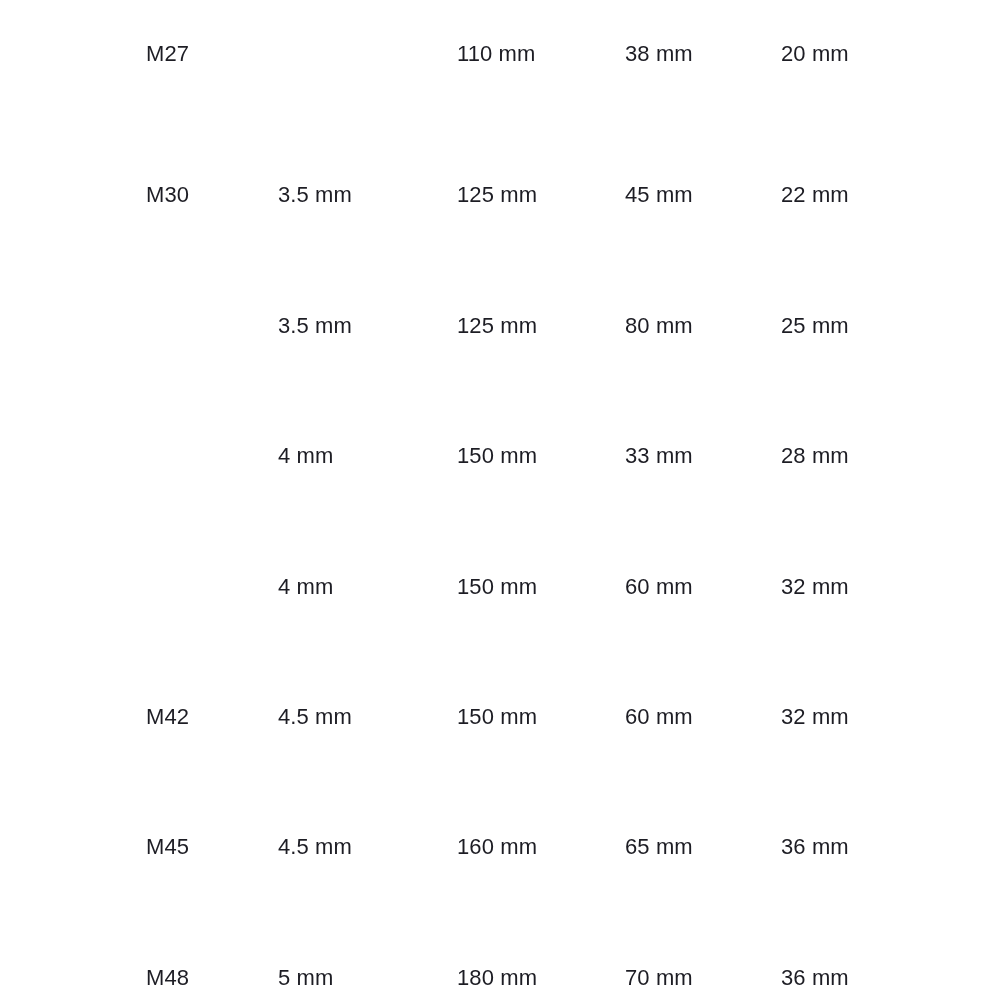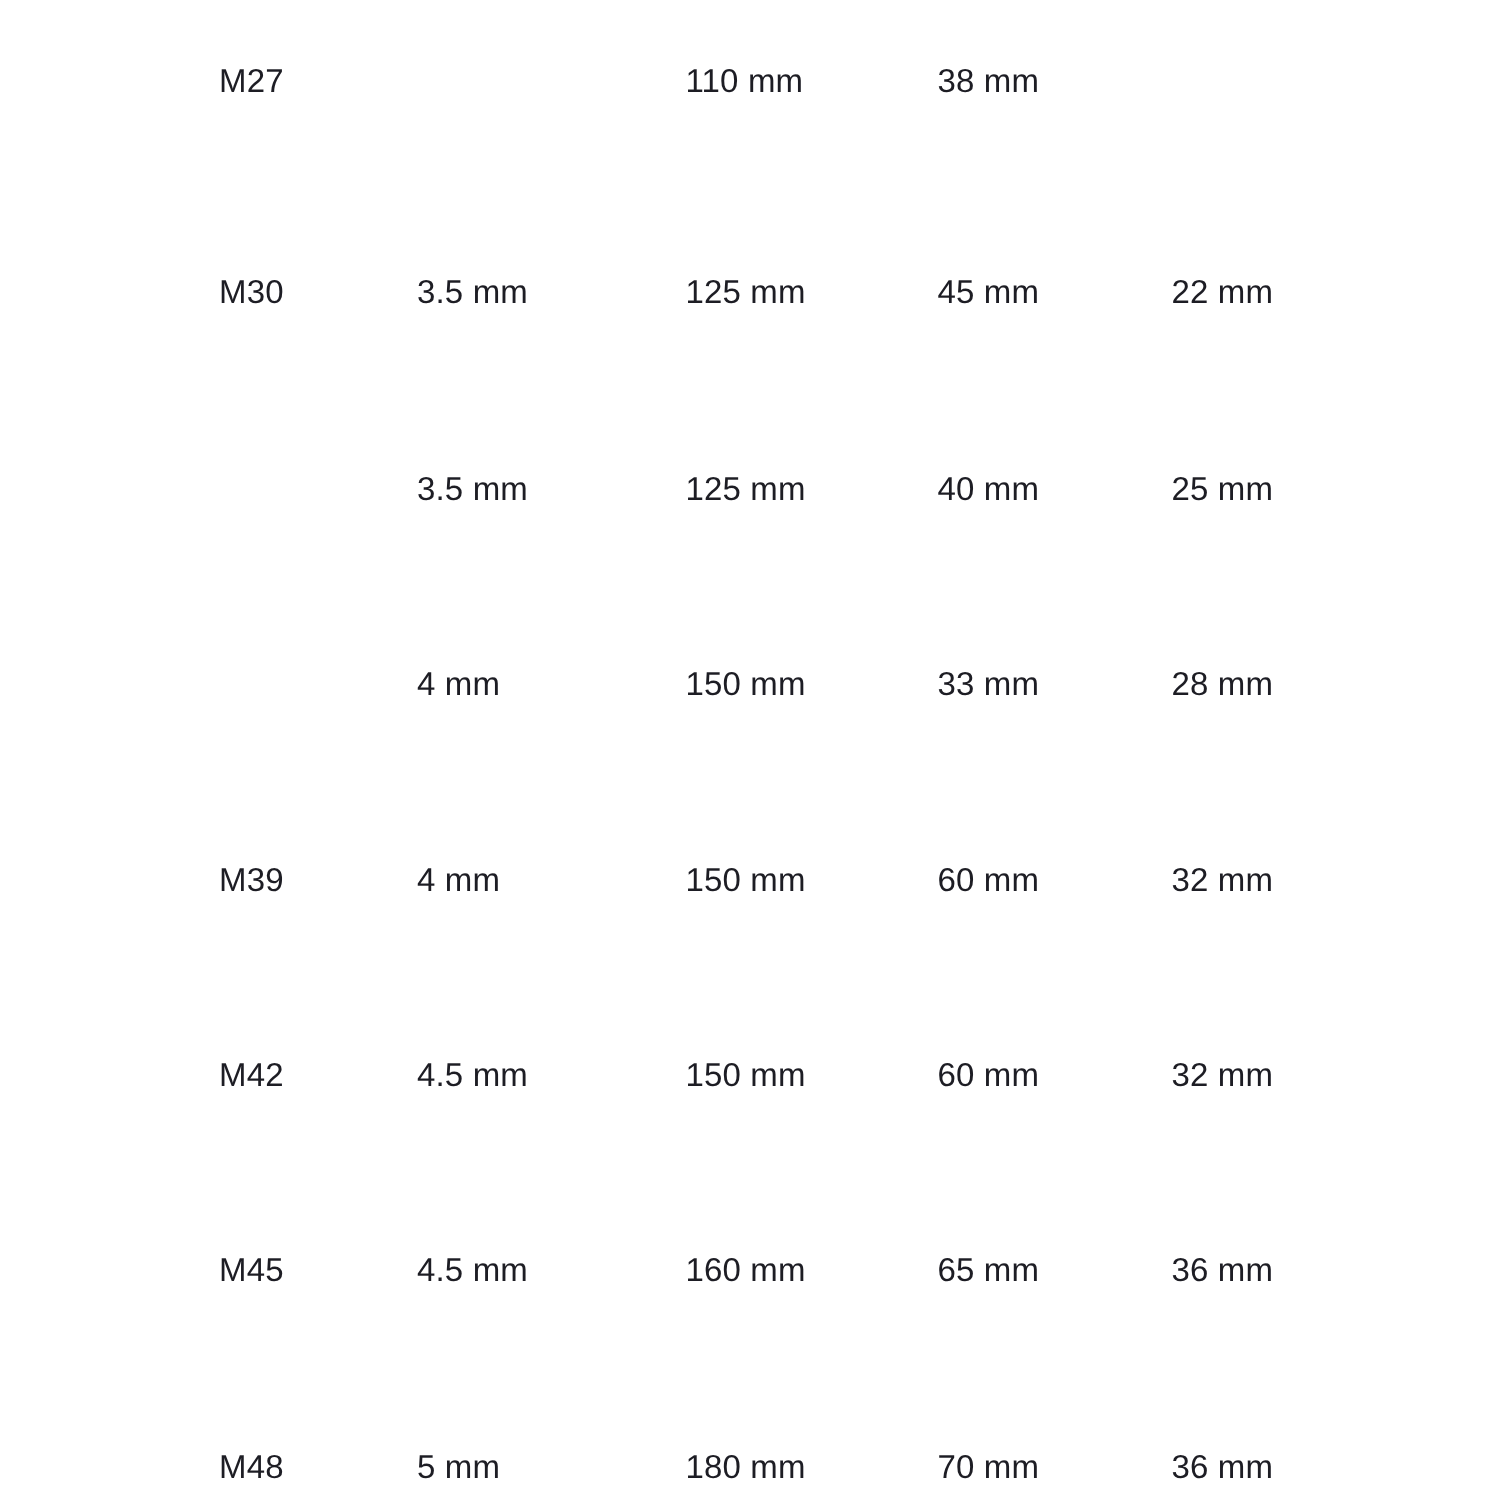--- a/index.html
+++ b/index.html
@@ -61,42 +61,42 @@
 </style>
 </head>
 <body>
 
 <div id="spec-table">
   <div class="table-body" id="table-body">
       <div class="table-row">
         <div class="cell col-0">M27</div>
         <div class="cell col-2">110 mm</div>
         <div class="cell col-3">38 mm</div>
+        <div class="cell col-4">20 mm</div>
       </div>
       <div class="table-row">
         <div class="cell col-0">M30</div>
         <div class="cell col-1">3.5 mm</div>
         <div class="cell col-2">125 mm</div>
         <div class="cell col-3">45 mm</div>
         <div class="cell col-4">22 mm</div>
       </div>
       <div class="table-row">
         <div class="cell col-1">3.5 mm</div>
         <div class="cell col-2">125 mm</div>
-        <div class="cell col-3">40 mm</div>
+        <div class="cell col-3">80 mm</div>
         <div class="cell col-4">25 mm</div>
       </div>
       <div class="table-row">
         <div class="cell col-1">4 mm</div>
         <div class="cell col-2">150 mm</div>
         <div class="cell col-3">33 mm</div>
         <div class="cell col-4">28 mm</div>
       </div>
       <div class="table-row">
-        <div class="cell col-0">M39</div>
         <div class="cell col-1">4 mm</div>
         <div class="cell col-2">150 mm</div>
         <div class="cell col-3">60 mm</div>
         <div class="cell col-4">32 mm</div>
       </div>
       <div class="table-row">
         <div class="cell col-0">M42</div>
         <div class="cell col-1">4.5 mm</div>
         <div class="cell col-2">150 mm</div>
         <div class="cell col-3">60 mm</div>

